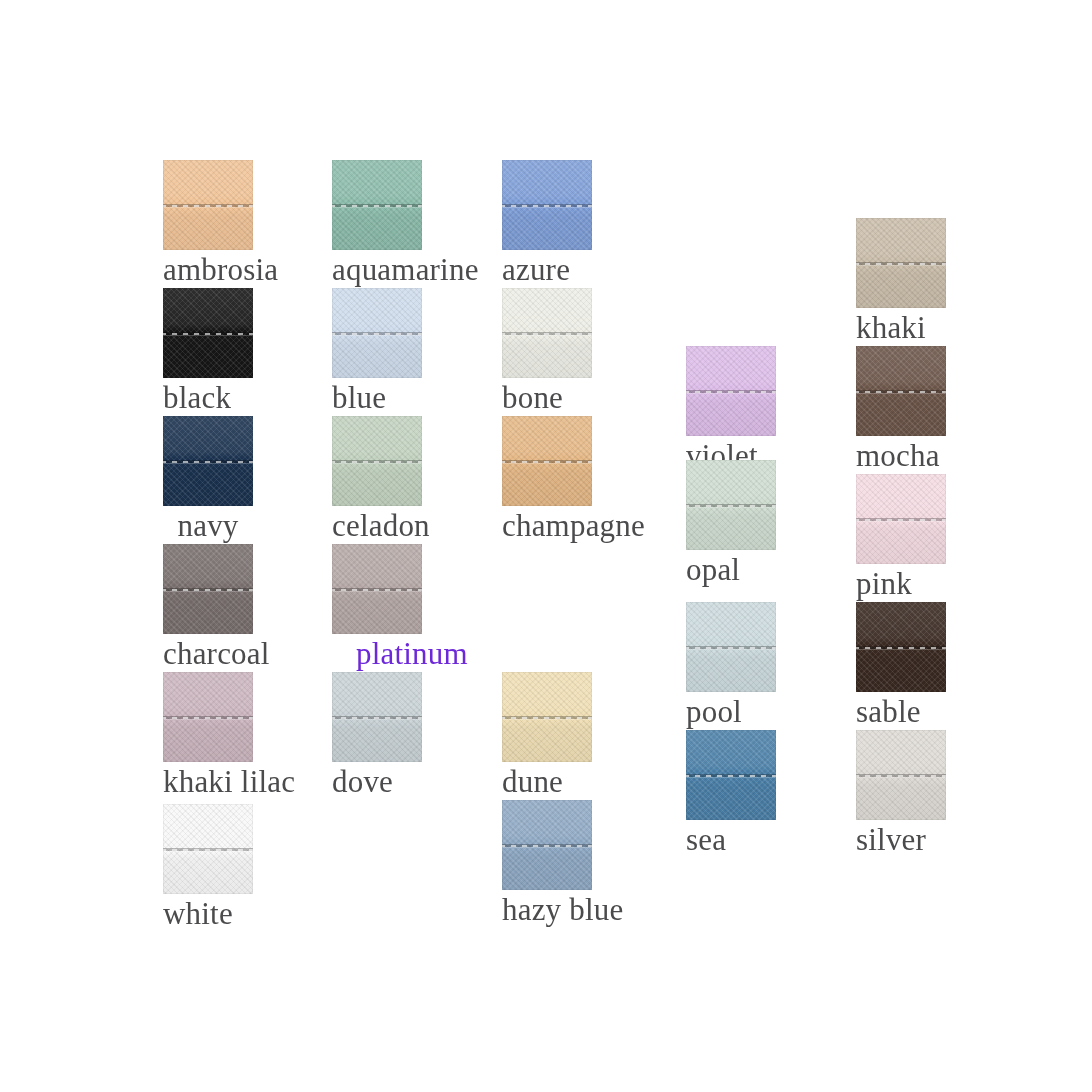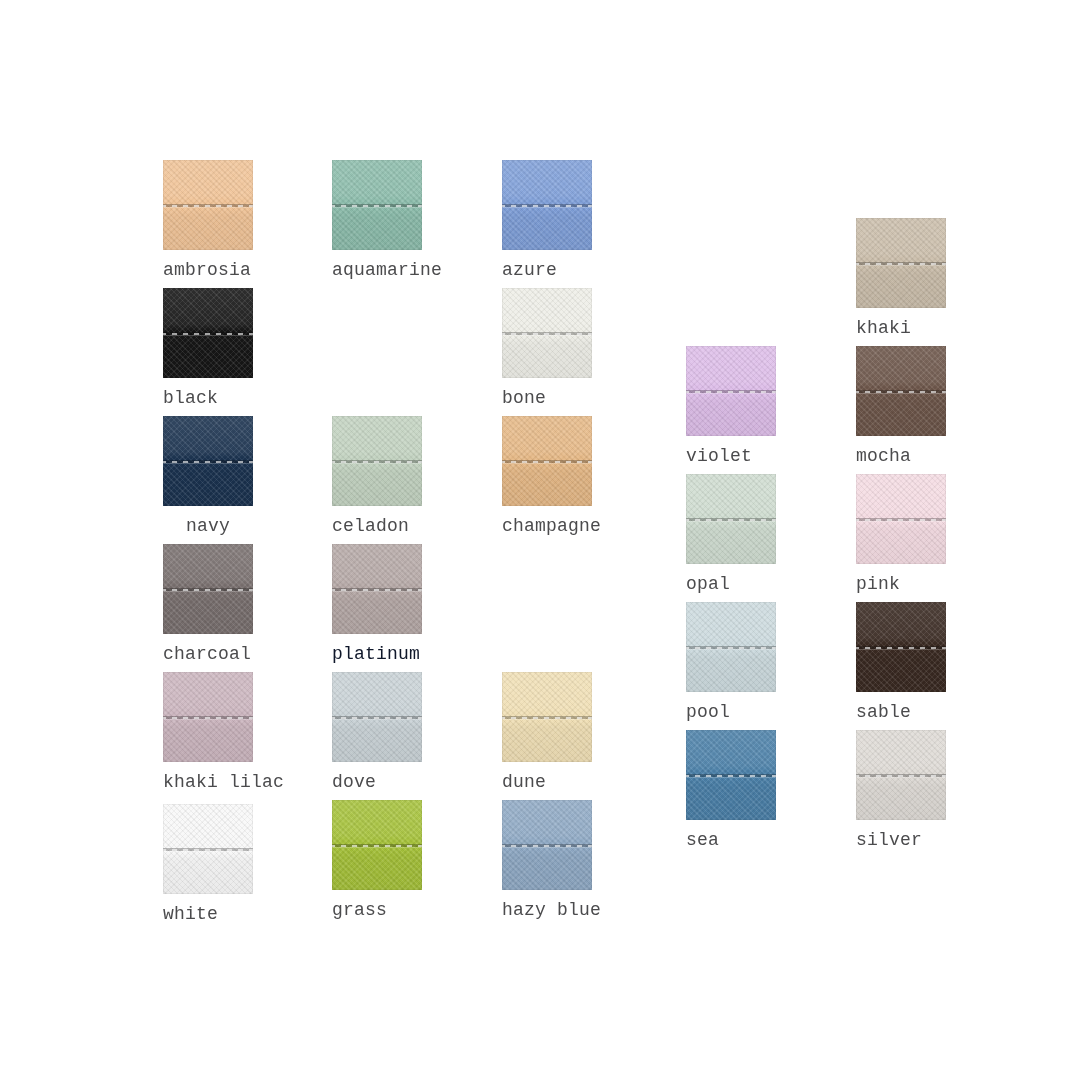--- a/index.html
+++ b/index.html
@@ -116,22 +116,22 @@
   
   .chip-edge {
     position: absolute;
     inset: 0;
     box-shadow: inset 0 0 0 1px rgba(0,0,0,0.045);
     pointer-events: none;
   }
 
   .swatch-label {
     margin-top: 6px;
-    font-family: Liberation Mono, monospace;
-    font-size: 18px;
+    font-family: Liberation Serif, serif;
+    font-size: 31px;
     font-weight: 300;
     line-height: 28px;
     letter-spacing: 0.2px;
     color: #4b4b4d;
     white-space: nowrap;
   }
 </style>
 </head>
 <body style="background: rgb(255, 255, 255);">
 
@@ -181,20 +181,33 @@
         <div class="chip-shade"></div>
         <div class="chip-seam">
           <div class="seam-shadow"></div>
           <div class="seam-thread"></div>
           <div class="seam-highlight"></div>
         </div>
         <div class="chip-edge"></div>
       </div>
       <div class="swatch-label" style="color: rgb(75, 75, 77);">black</div>
     </div>
+    <div class="swatch-cell" style="left: 332px; top: 288px;">
+      <div class="swatch-chip" style="background-color: rgb(207, 220, 236);">
+        <div class="chip-weave"></div>
+        <div class="chip-shade"></div>
+        <div class="chip-seam">
+          <div class="seam-shadow"></div>
+          <div class="seam-thread"></div>
+          <div class="seam-highlight"></div>
+        </div>
+        <div class="chip-edge"></div>
+      </div>
+      <div class="swatch-label" style="color: rgb(75, 75, 77);">blue</div>
+    </div>
     <div class="swatch-cell" style="left: 502px; top: 288px;">
       <div class="swatch-chip" style="background-color: rgb(238, 238, 231);">
         <div class="chip-weave"></div>
         <div class="chip-shade"></div>
         <div class="chip-seam">
           <div class="seam-shadow"></div>
           <div class="seam-thread"></div>
           <div class="seam-highlight"></div>
         </div>
         <div class="chip-edge"></div>
@@ -257,21 +270,21 @@
       <div class="swatch-chip" style="background-color: rgb(181, 168, 166);">
         <div class="chip-weave"></div>
         <div class="chip-shade"></div>
         <div class="chip-seam">
           <div class="seam-shadow"></div>
           <div class="seam-thread"></div>
           <div class="seam-highlight"></div>
         </div>
         <div class="chip-edge"></div>
       </div>
-      <div class="swatch-label" style="color: #0f172a;">platinum</div>
+      <div class="swatch-label" style="color: #6d28d9; margin-left: 24px;">platinum</div>
     </div>
     <div class="swatch-cell" style="left: 163px; top: 672px;">
       <div class="swatch-chip" style="background-color: rgb(203, 181, 190);">
         <div class="chip-weave"></div>
         <div class="chip-shade"></div>
         <div class="chip-seam">
           <div class="seam-shadow"></div>
           <div class="seam-thread"></div>
           <div class="seam-highlight"></div>
         </div>
@@ -311,33 +324,20 @@
         <div class="chip-shade"></div>
         <div class="chip-seam">
           <div class="seam-shadow"></div>
           <div class="seam-thread"></div>
           <div class="seam-highlight"></div>
         </div>
         <div class="chip-edge"></div>
       </div>
       <div class="swatch-label" style="color: rgb(75, 75, 77);">white</div>
     </div>
-    <div class="swatch-cell" style="left: 332px; top: 800px;">
-      <div class="swatch-chip" style="background-color: rgb(165, 193, 58);">
-        <div class="chip-weave"></div>
-        <div class="chip-shade"></div>
-        <div class="chip-seam">
-          <div class="seam-shadow"></div>
-          <div class="seam-thread"></div>
-          <div class="seam-highlight"></div>
-        </div>
-        <div class="chip-edge"></div>
-      </div>
-      <div class="swatch-label" style="color: rgb(75, 75, 77);">grass</div>
-    </div>
     <div class="swatch-cell" style="left: 502px; top: 800px;">
       <div class="swatch-chip" style="background-color: rgb(143, 169, 196);">
         <div class="chip-weave"></div>
         <div class="chip-shade"></div>
         <div class="chip-seam">
           <div class="seam-shadow"></div>
           <div class="seam-thread"></div>
           <div class="seam-highlight"></div>
         </div>
         <div class="chip-edge"></div>
@@ -376,21 +376,21 @@
         <div class="chip-shade"></div>
         <div class="chip-seam">
           <div class="seam-shadow"></div>
           <div class="seam-thread"></div>
           <div class="seam-highlight"></div>
         </div>
         <div class="chip-edge"></div>
       </div>
       <div class="swatch-label" style="color: rgb(75, 75, 77);">mocha</div>
     </div>
-    <div class="swatch-cell" style="left: 686px; top: 474px;">
+    <div class="swatch-cell" style="left: 686px; top: 460px;">
       <div class="swatch-chip" style="background-color: rgb(207, 220, 208);">
         <div class="chip-weave"></div>
         <div class="chip-shade"></div>
         <div class="chip-seam">
           <div class="seam-shadow"></div>
           <div class="seam-thread"></div>
           <div class="seam-highlight"></div>
         </div>
         <div class="chip-edge"></div>
       </div>

